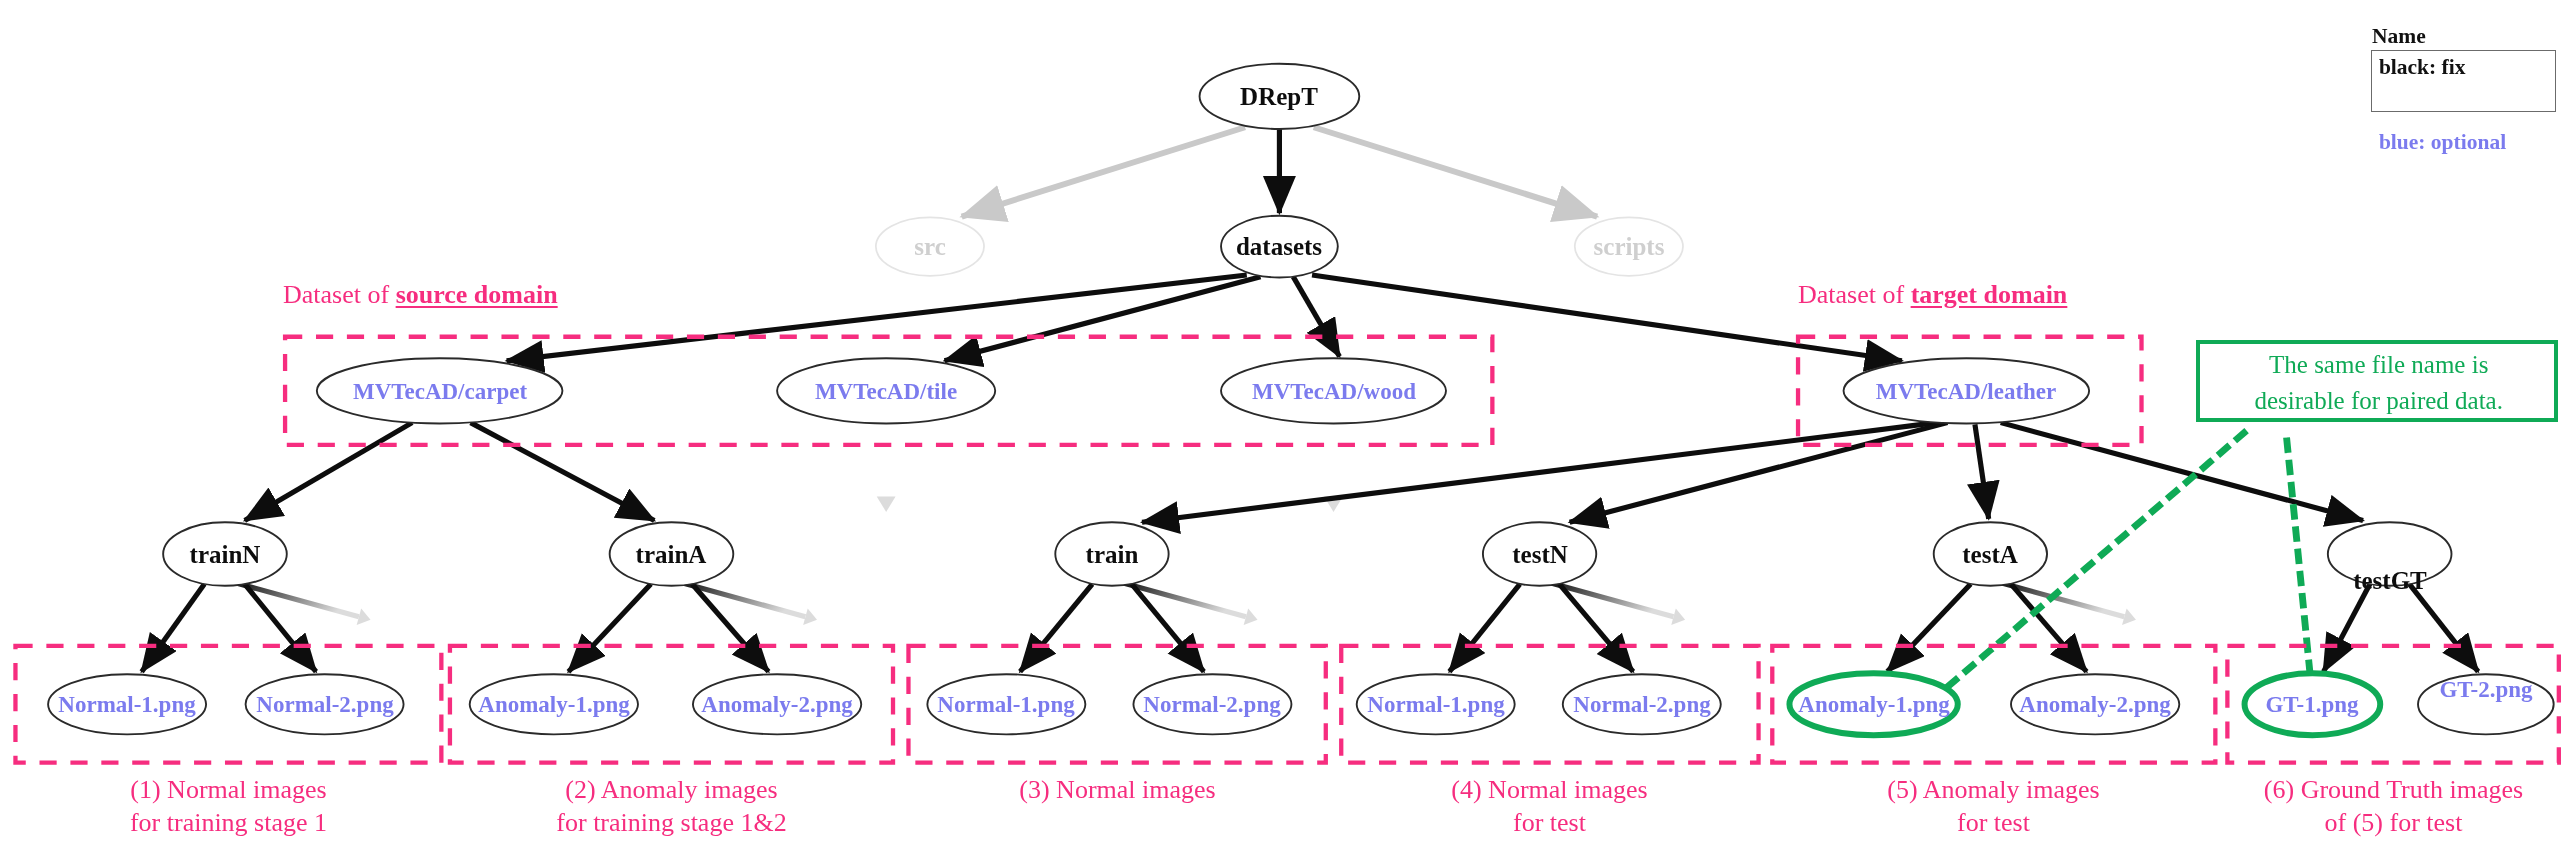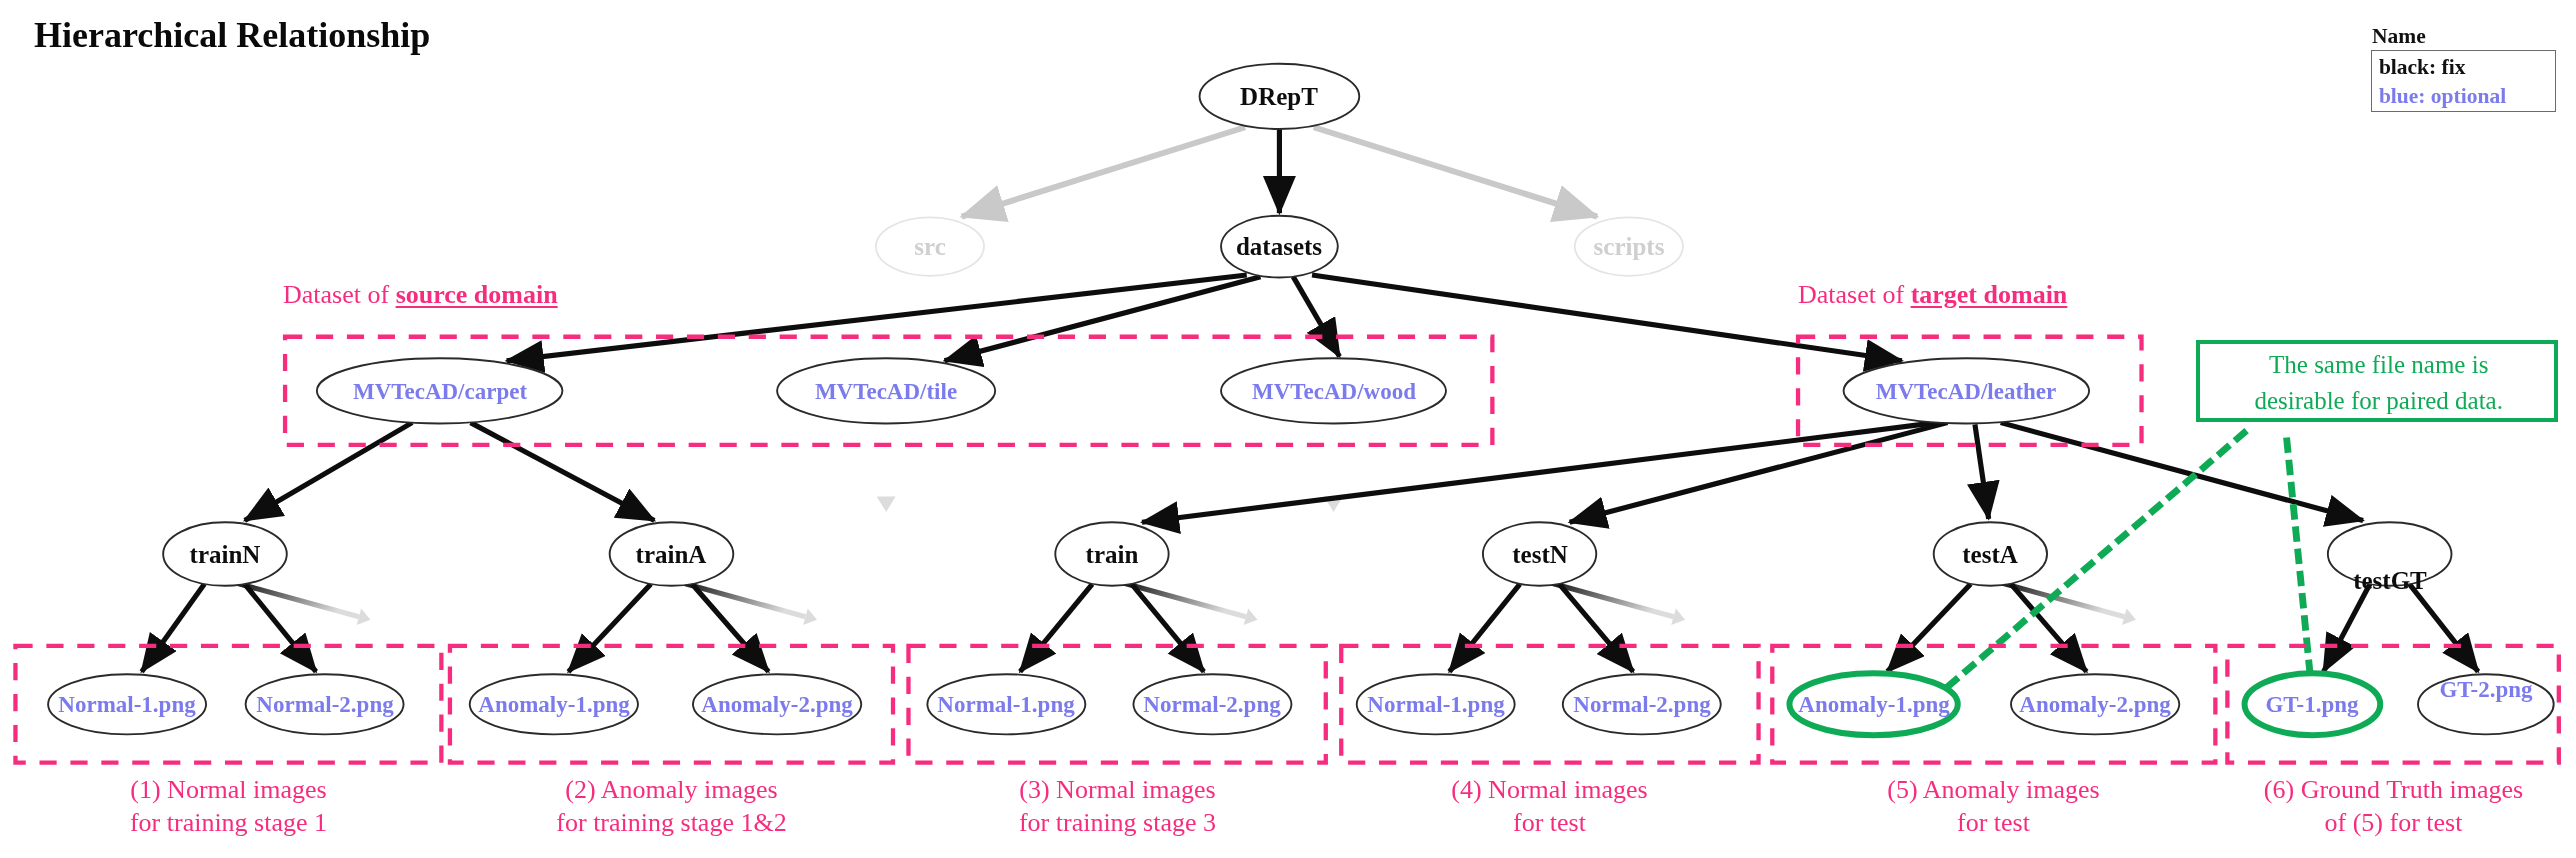--- a/index.html
+++ b/index.html
@@ -58,21 +58,21 @@
     box-sizing: border-box;
     padding: 1.7px 0 0 6.9px;
   }
   .legend-row {
     font-size: 21.5px;
     font-weight: bold;
     line-height: 29px;
     white-space: nowrap;
   }
   .legend-row.black { color: #111111; }
-  .legend-row.blue  { color: #7b7bee; }
+  .legend-row.blue  { color: #7b7bee; margin-top: 46px; }
 
   
   .domain-caption {
     position: absolute;
     font-size: 26px;
     color: #f62d7f;
     white-space: nowrap;
     font-family: "Liberation Serif", "DejaVu Serif", serif;
   }
   .domain-caption .strong {
@@ -243,21 +243,20 @@
         <ellipse cx="1412" cy="820" rx="92" ry="35" fill="#ffffff" stroke="#2a2a2a" stroke-width="2.2"></ellipse>
         <ellipse cx="1672" cy="820" rx="92" ry="35" fill="#ffffff" stroke="#2a2a2a" stroke-width="2.2"></ellipse>
         <ellipse cx="1912" cy="820" rx="92" ry="35" fill="#ffffff" stroke="#2a2a2a" stroke-width="2.2"></ellipse>
         <ellipse cx="2182" cy="820" rx="98" ry="36" fill="#ffffff" stroke="#0faa56" stroke-width="7"></ellipse>
         <ellipse cx="2440" cy="820" rx="98" ry="35" fill="#ffffff" stroke="#2a2a2a" stroke-width="2.2"></ellipse>
         <ellipse cx="2693" cy="820" rx="79" ry="36" fill="#ffffff" stroke="#0faa56" stroke-width="7"></ellipse>
         <ellipse cx="2895" cy="820" rx="79" ry="35" fill="#ffffff" stroke="#2a2a2a" stroke-width="2.2"></ellipse>
       </g>
   </svg>
 
-  <div class="page-title">Hierarchical Relationship</div>
 
   <div class="legend-title">Name</div>
   <div class="legend-box">
     <div class="legend-row black">black: fix</div>
     <div class="legend-row blue">blue: optional</div>
   </div>
 
   <div class="green-callout">
     <div>The same file name is</div>
     <div>desirable for paired data.</div>
@@ -299,21 +298,20 @@
       <div class="group-caption" style="left: -29px; top: 773px; width: 515px;">
         <div>(1) Normal images</div>
         <div>for training stage 1</div>
       </div>
       <div class="group-caption" style="left: 414px; top: 773px; width: 515px;">
         <div>(2) Anomaly images</div>
         <div>for training stage 1&amp;2</div>
       </div>
       <div class="group-caption" style="left: 860px; top: 773px; width: 515px;">
         <div>(3) Normal images</div>
-        <div>for training stage 3</div>
       </div>
       <div class="group-caption" style="left: 1292px; top: 773px; width: 515px;">
         <div>(4) Normal images</div>
         <div>for test</div>
       </div>
       <div class="group-caption" style="left: 1736px; top: 773px; width: 515px;">
         <div>(5) Anomaly images</div>
         <div>for test</div>
       </div>
       <div class="group-caption" style="left: 2136px; top: 773px; width: 515px;">

